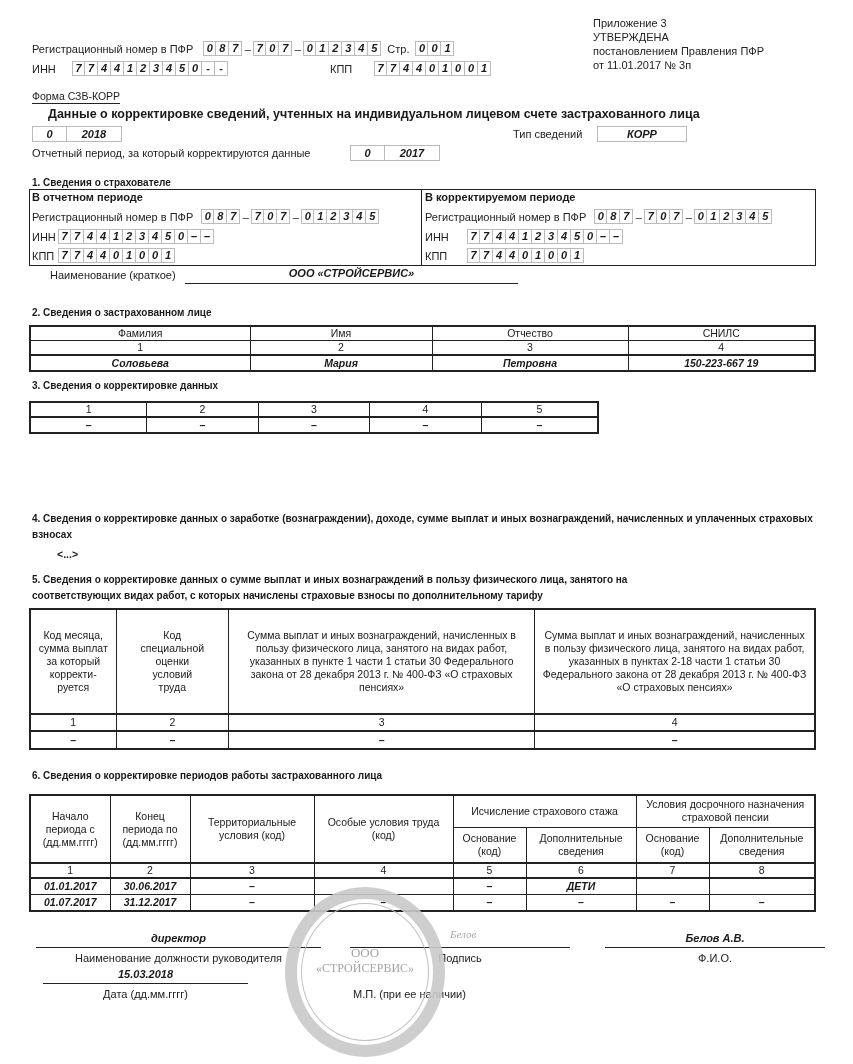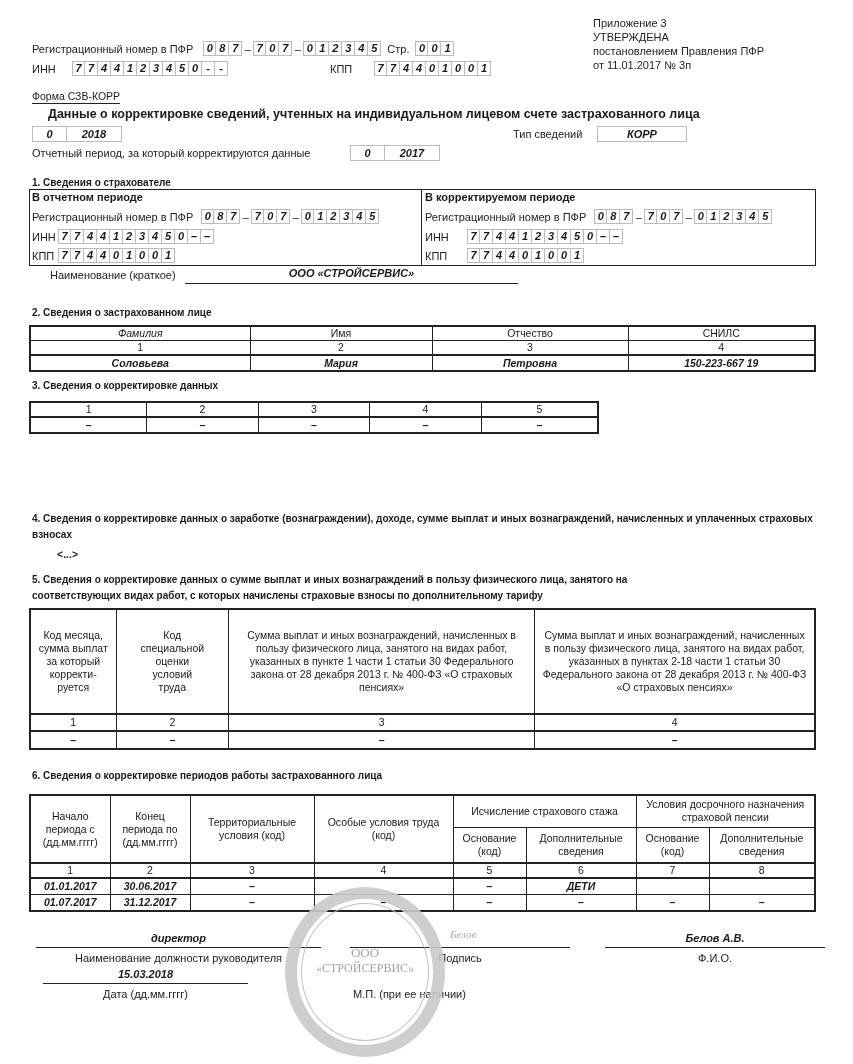--- a/index.html
+++ b/index.html
@@ -242,21 +242,21 @@
 
 <div class="abs lbl" style="left:50px; top:269px;">Наименование (краткое)</div>
 <div class="abs" style="left:185px; top:267px; width:333px; height:17px; border-bottom:1.5px solid #222; text-align:center;">
   <span class="bi" style="font-size:11px;">ООО «СТРОЙСЕРВИС»</span>
 </div>
 
 <div class="abs sect" style="left:32px; top:307px;">2. Сведения о застрахованном лице</div>
 <table class="grid outer" style="left:29px; top:325px; width:787px;">
   <tbody>
       <tr style="height:14px;">
-    <td style="width:220px;font-style:italic;">Фамилия</td>
+    <td style="width:220px;">Фамилия</td>
     <td style="width:182px;">Имя</td>
     <td style="width:196px;">Отчество</td>
     <td>СНИЛС</td>
   </tr>
   <tr style="height:13px;">
     <td>1</td>
     <td>2</td>
     <td>3</td>
     <td>4</td>
   </tr>

